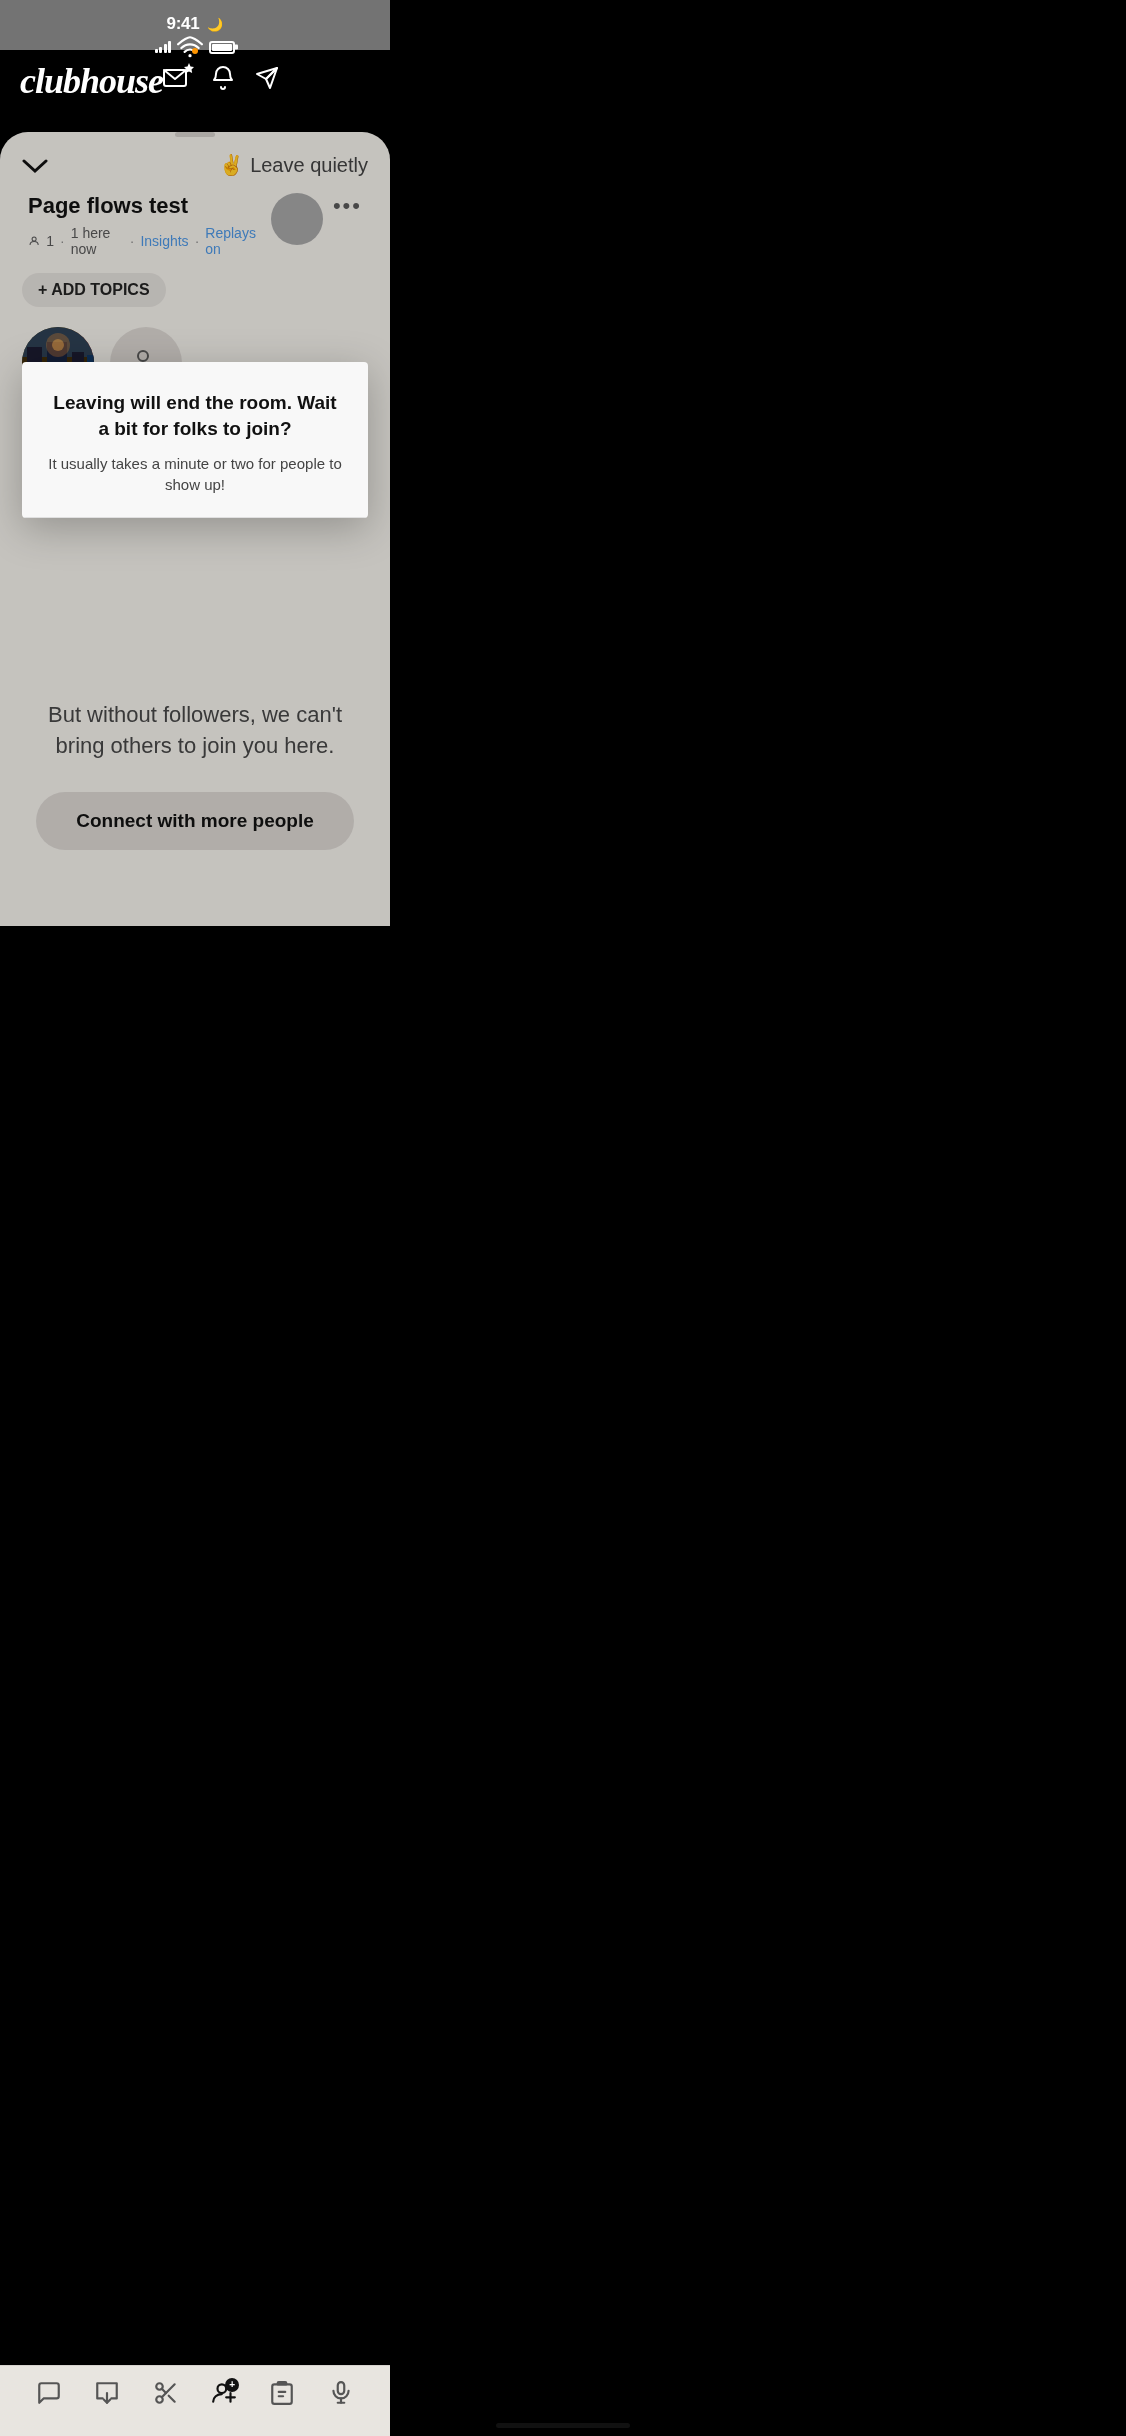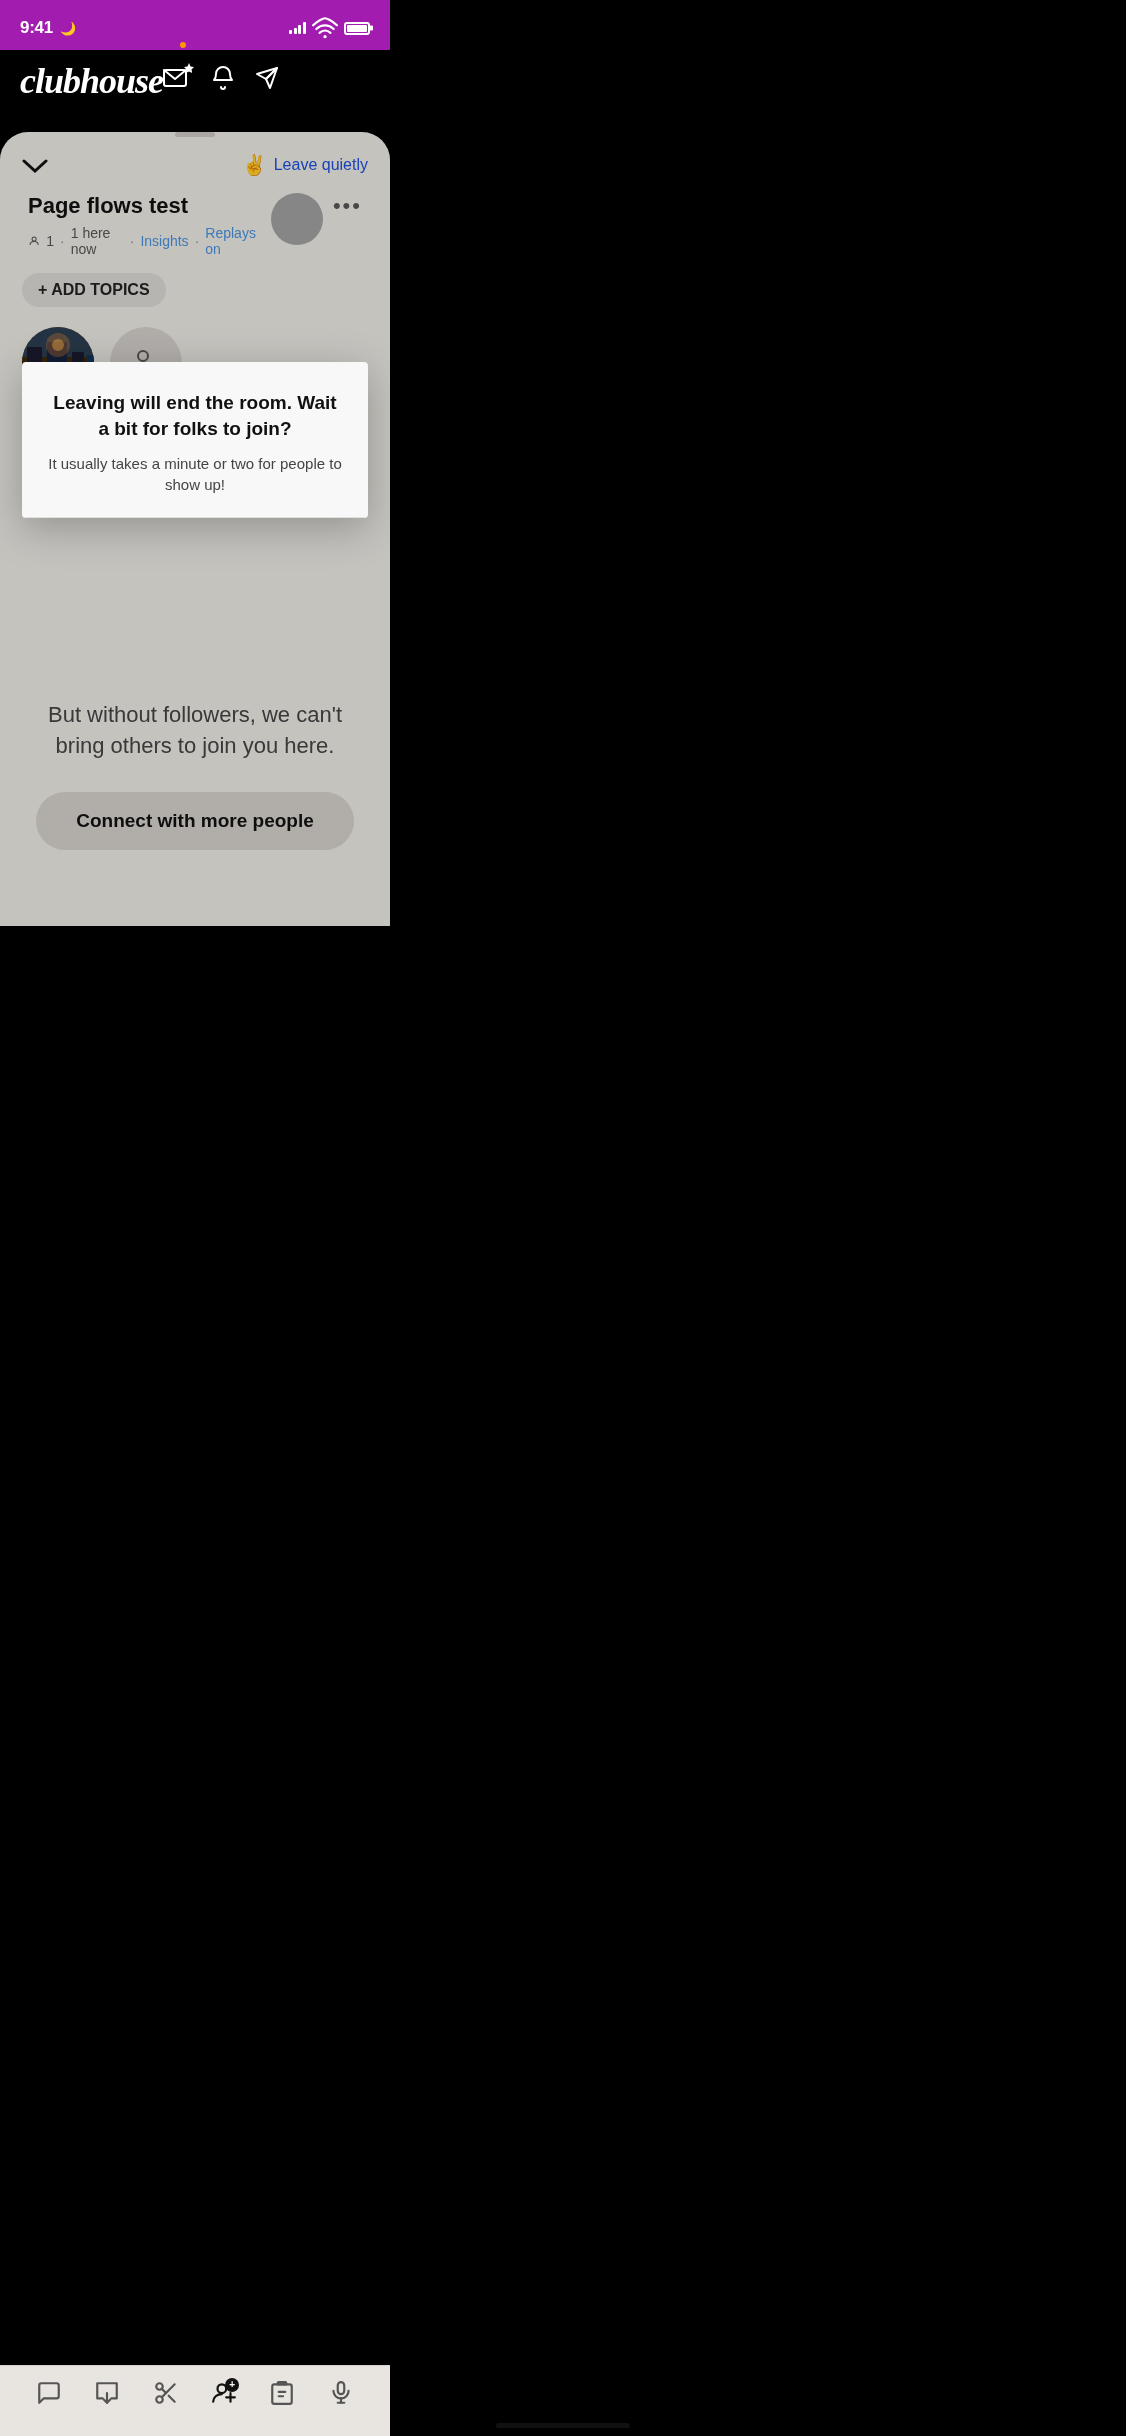--- a/index.html
+++ b/index.html
@@ -9,27 +9,28 @@
       width: 390px;
       min-height: 844px;
       background: #000;
       font-family: -apple-system, 'Helvetica Neue', sans-serif;
       position: relative;
       overflow-x: hidden;
     }
 
     
     .status-bar {
-      background: #a21caf;
+      background: #737373;
       color: #fff;
       padding: 14px 20px 8px;
       display: flex;
       align-items: center;
       justify-content: space-between;
       height: 50px;
+      flex-direction: column;
     }
     .status-time {
       font-size: 17px;
       font-weight: 600;
       letter-spacing: -0.3px;
     }
     .status-icons {
       display: flex;
       align-items: center;
       gap: 6px;
@@ -152,22 +153,22 @@
     .leave-quietly {
       display: flex;
       align-items: center;
       gap: 6px;
       cursor: pointer;
     }
     .leave-emoji {
       font-size: 20px;
     }
     .leave-text {
-      color: #1d4ed8;
-      font-size: 16px;
+      color: #404040;
+      font-size: 20px;
       font-weight: 500;
     }
 
     
     .room-info {
       padding: 0 28px 16px;
       display: flex;
       align-items: flex-start;
       justify-content: flex-end;
     }

